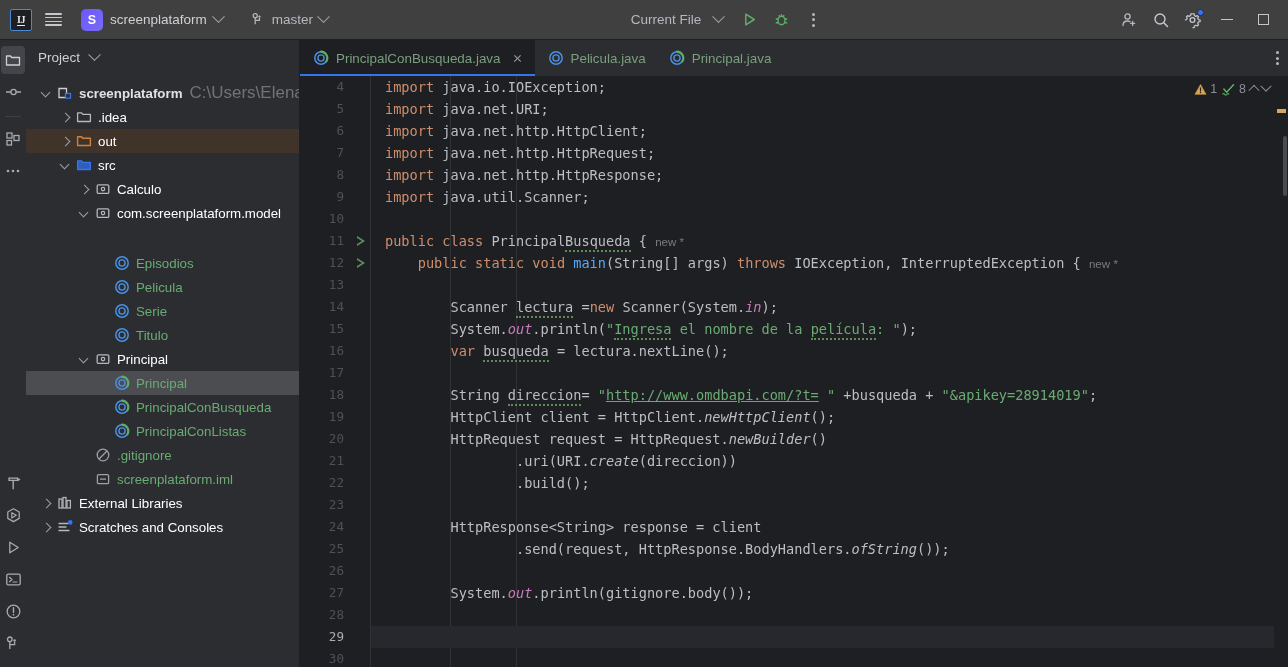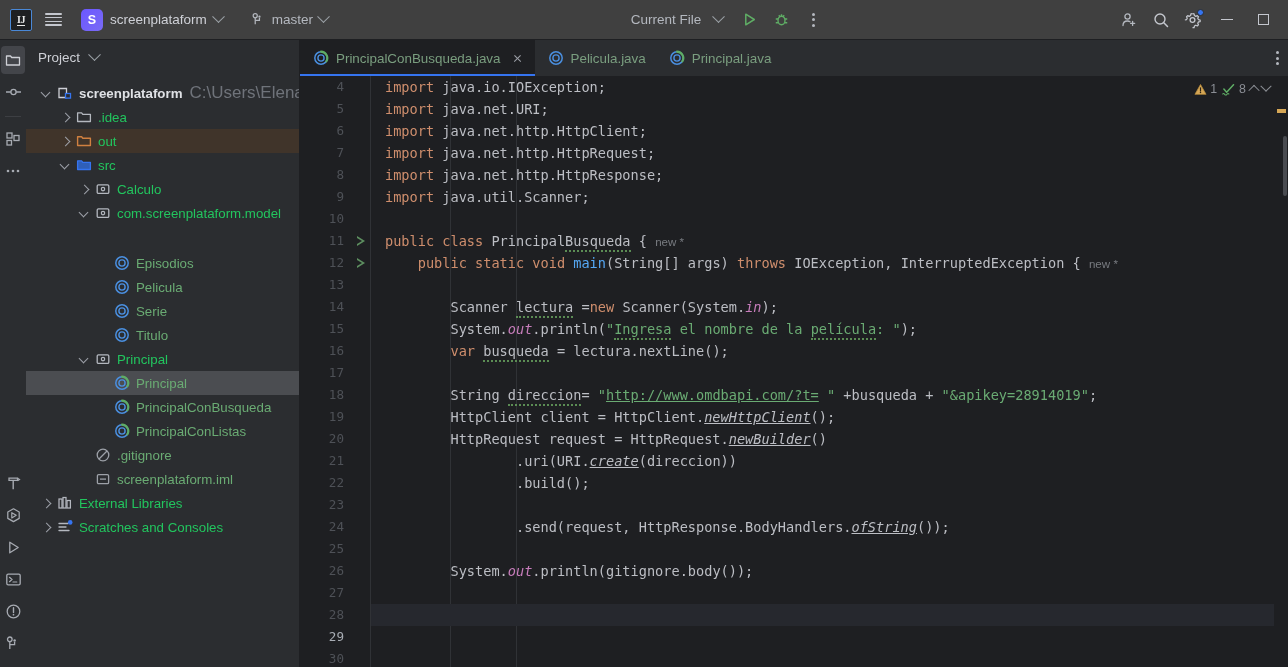--- a/index.html
+++ b/index.html
@@ -97,21 +97,21 @@
   .arrow { width: 13px; height: 13px; flex: 0 0 13px; position: relative; margin-right: 3px; }
   .arrow.r::after, .arrow.d::after {
     content: ""; position: absolute; left: 3px; top: 3px;
     width: 6px; height: 6px; border-right: 1.4px solid #9da1a8; border-bottom: 1.4px solid #9da1a8;
   }
   .arrow.r::after { transform: rotate(-45deg); }
   .arrow.d::after { transform: rotate(45deg); left: 2px; top: 2px; }
   .ticon { width: 18px; flex: 0 0 18px; display: flex; align-items: center; justify-content: center; margin-right: 5px; }
   .tlabel { color: #bcbec4; }
   .tlabel.green { color: #6aab73; }
-  .tlabel.white { color: #22c55e; }
+  .tlabel.white { color: #ffffff; }
   .tlabel.bold { font-weight: 700; color: #dfe1e5; }
   .tpath { color: #6f737a; font-size: 17px; margin-left: 7px; }
 
   
   .editor-area { flex: 1; display: flex; flex-direction: column; min-width: 0; background: #1e1f22; }
   .tabbar {
     height: 36px; min-height: 36px; background: #2b2d30;
     display: flex; align-items: stretch; position: relative;
   }
   .tab {
@@ -160,21 +160,21 @@
 
   .cline {
     height: 22px; line-height: 22px; white-space: pre;
     font-family: "DejaVu Sans Mono", monospace; font-size: 13.6px;
     color: #bcbec4; padding-left: 14px; position: relative;
   }
   .cline.cur { background: #26282e; }
   .kw { color: #cf8e6d; }
   .str { color: #6aab73; }
   .fld { color: #c77dbb; font-style: italic; }
-  .stm { color: #bcbec4; font-style: italic; text-decoration: underline; }
+  .stm { color: #bcbec4; font-style: italic; }
   .mth { color: #56a8f5; }
   .hint { color: #787b80; font-size: 11.6px; font-family: "Liberation Sans", sans-serif; }
   .typo { border-bottom: 2px dotted #5b8c54; padding-bottom: 1px; }
   .link { text-decoration: underline; text-decoration-color: #6aab73; }
 
   .iguide { position: absolute; top: 0; bottom: 0; width: 1px; background: #303236; }
 
   
   .inspect {
     position: absolute; top: 6px; right: 18px; display: flex; align-items: center; gap: 4px;
@@ -669,20 +669,21 @@
             <div class="cline"><span>        Scanner </span><span class="typo">lectura</span><span> =</span><span class="kw">new </span><span>Scanner(System.</span><span class="fld">in</span><span>);</span></div>
             <div class="cline"><span>        System.</span><span class="fld">out</span><span>.println(</span><span class="str">"</span><span class="str typo">Ingresa</span><span class="str"> el nombre de la </span><span class="str typo">película</span><span class="str">: "</span><span>);</span></div>
             <div class="cline"><span>        </span><span class="kw">var </span><span class="typo">busqueda</span><span> = lectura.nextLine();</span></div>
             <div class="cline"></div>
             <div class="cline"><span>        String </span><span class="typo">direccion</span><span>= </span><span class="str">"</span><span class="str link">http://www.omdbapi.com/?t=</span><span class="str"> "</span><span> +busqueda + </span><span class="str">"&amp;apikey=28914019"</span><span>;</span></div>
             <div class="cline"><span>        HttpClient client = HttpClient.</span><span class="stm">newHttpClient</span><span>();</span></div>
             <div class="cline"><span>        HttpRequest request = HttpRequest.</span><span class="stm">newBuilder</span><span>()</span></div>
             <div class="cline"><span>                .uri(URI.</span><span class="stm">create</span><span>(direccion))</span></div>
             <div class="cline"><span>                .build();</span></div>
             <div class="cline"></div>
+            <div class="cline"><span>        HttpResponse&lt;String&gt; response = client</span></div>
             <div class="cline"><span>                .send(request, HttpResponse.BodyHandlers.</span><span class="stm">ofString</span><span>());</span></div>
             <div class="cline"></div>
             <div class="cline"><span>        System.</span><span class="fld">out</span><span>.println(gitignore.body());</span></div>
             <div class="cline"></div>
             <div class="cline cur"></div>
             <div class="cline"></div>
           </div>
         <div class="stripe">
           <div class="stripe-warn"></div>
           <div class="scroll-th"></div>

